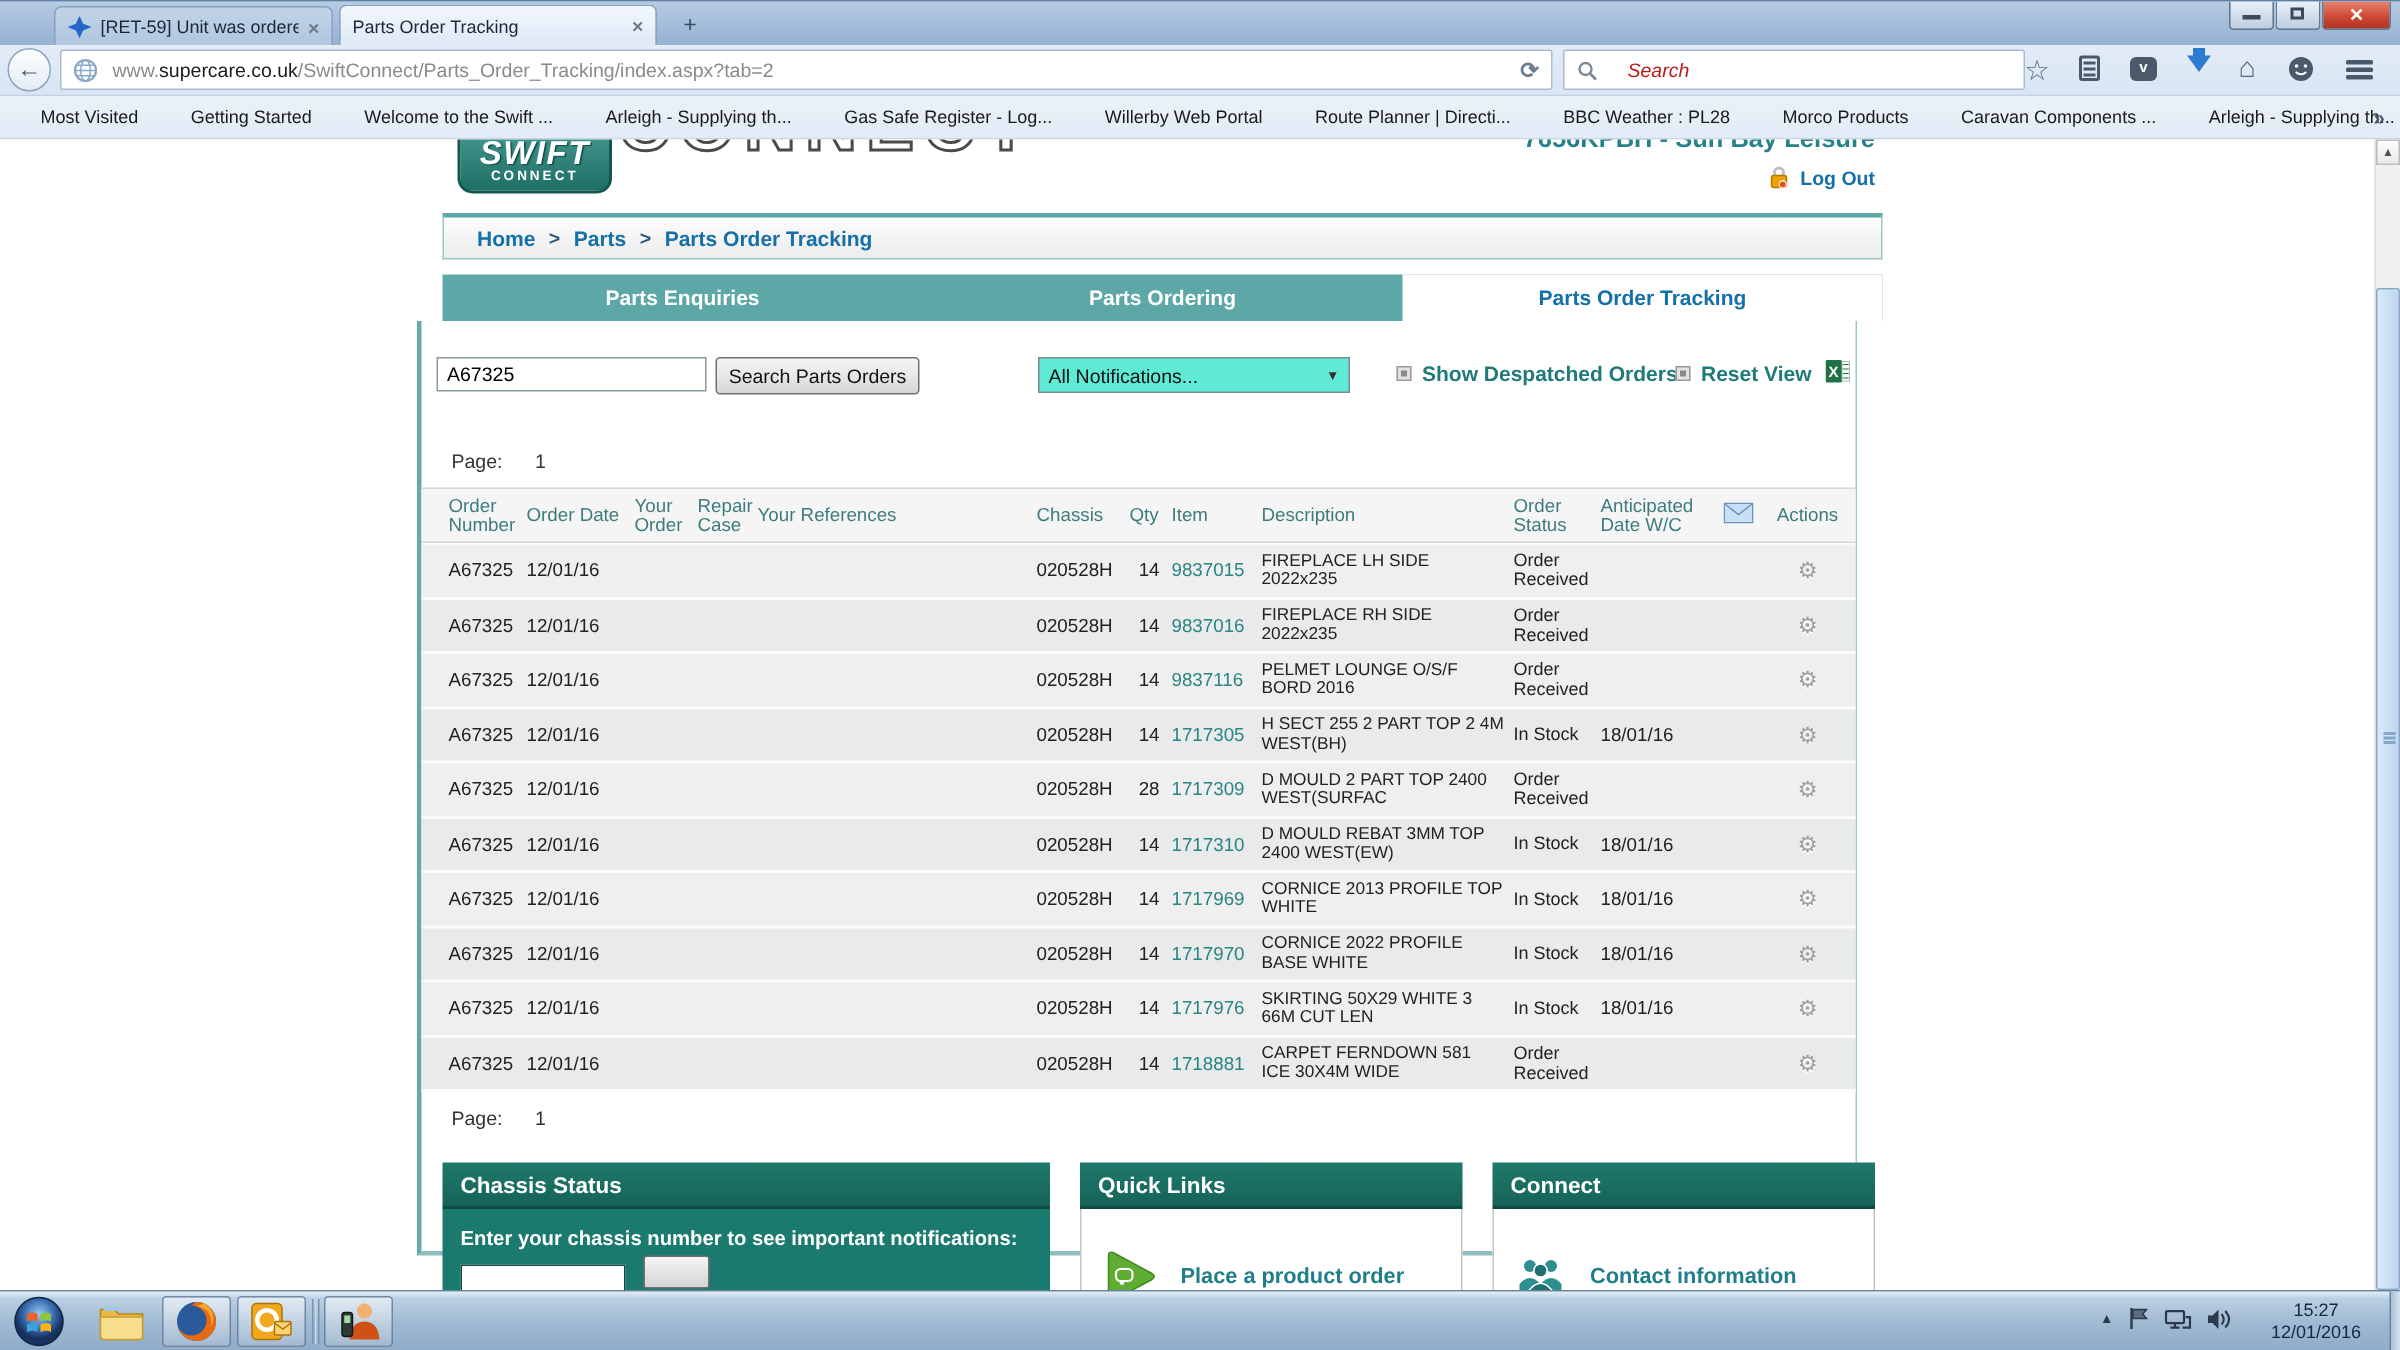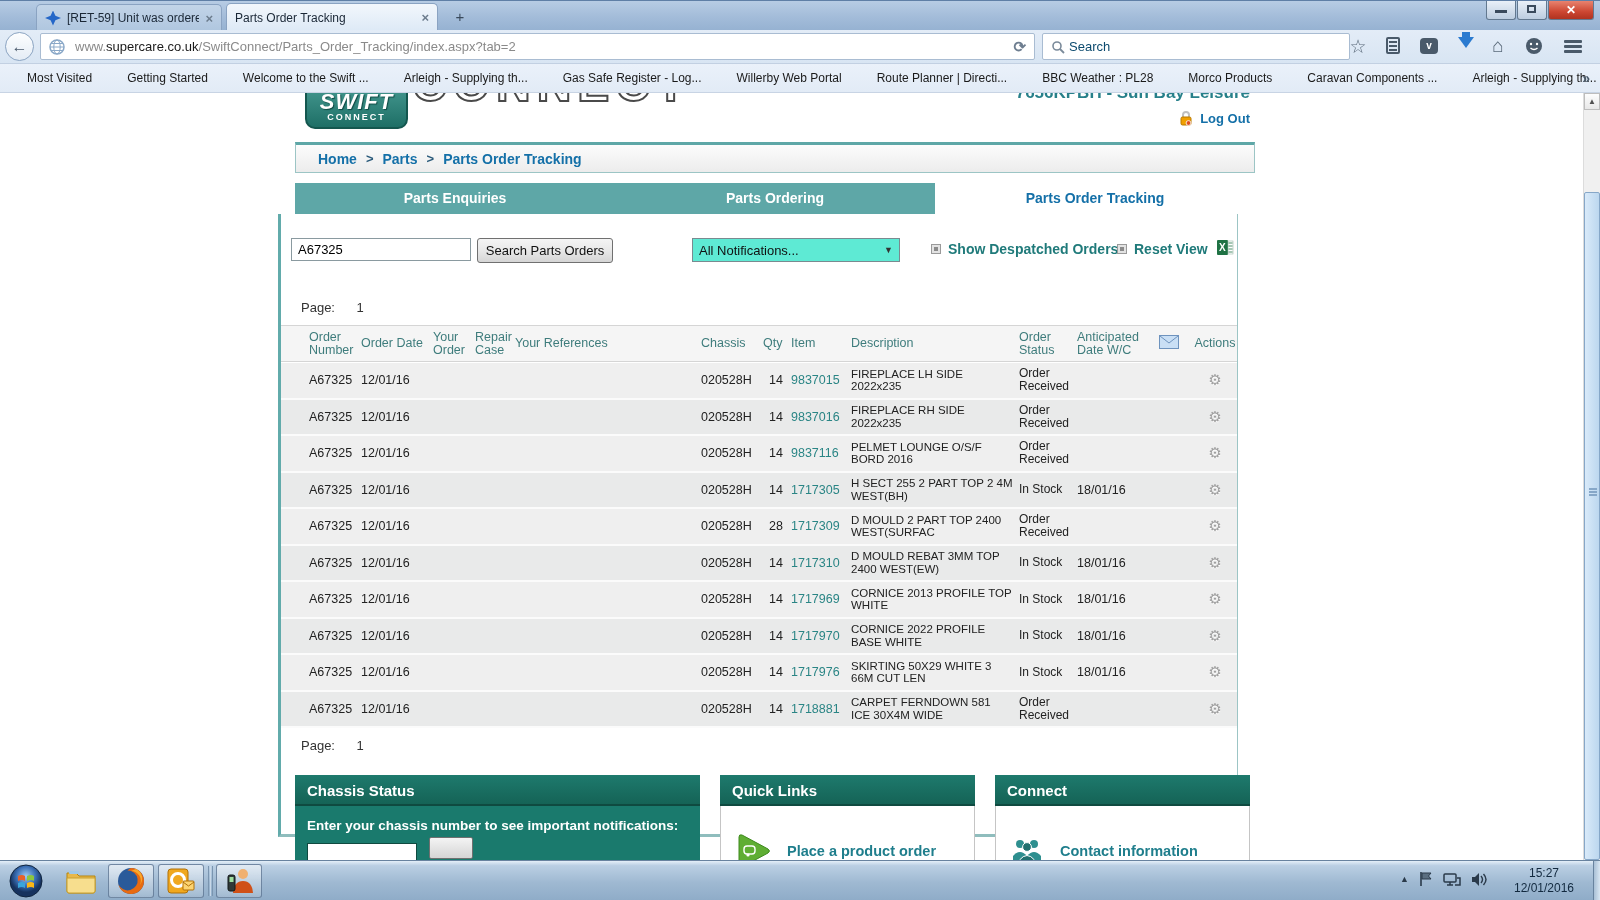--- a/index.html
+++ b/index.html
@@ -33,21 +33,21 @@
     background:linear-gradient(180deg,#FDFEFF,#E4ECF5); border:1px solid #8BA4C2;
     color:#4A5A6C; font-size:16px; text-align:center; line-height:27px; font-weight:bold; }
   .urlbar { position:absolute; left:40px; top:3px; width:995px; height:27px; background:#fff;
     border:1px solid #A9BCD2; border-radius:2px; display:flex; align-items:center; padding:0 8px; font-size:13px; }
   .urlbar .globe { margin-right:10px; display:flex; }
   .url-prefix,.url-path { color:#8A8A8A; } .url-domain { color:#1A1A1A; }
   .url-fill { flex:1; }
   .reload { color:#6E7E90; font-size:15px; font-weight:bold; }
   .searchbox { position:absolute; left:1042px; top:3px; width:308px; height:27px; background:#fff;
     border:1px solid #A9BCD2; border-radius:2px; display:flex; align-items:center; padding:0 8px; }
-  .search-placeholder { color:#0c4a6e; font-size:13px; margin-left:4px; }
+  .search-placeholder { color:#b91c1c; font-style:italic; font-size:13px; margin-left:20px; }
   .navicon { position:absolute; top:5px; font-size:17px; color:#5A6A7A; text-align:center; width:24px; }
   .hamburger { position:absolute; left:1564px; top:10px; width:18px; height:14px; }
   .hamburger i { display:block; height:3px; background:#4A5A6A; margin-bottom:2px; border-radius:1px; }
   .pocket { position:absolute; left:1420px; top:8px; width:18px; height:16px; border-radius:4px; background:#4A5A6A; color:#fff;
     font-size:10px; text-align:center; line-height:15px; font-weight:bold; }
   .dlarrow { position:absolute; left:1458px; top:7px; width:0; height:0; border-left:8px solid transparent;
     border-right:8px solid transparent; border-top:11px solid #2B7BD0; }
   .dlarrow::before { content:""; position:absolute; left:-4px; top:-16px; width:8px; height:6px; background:#2B7BD0; }
   .clipboard { position:absolute; left:1386px; top:7px; width:14px; height:17px; border:2px solid #4A5A6A; border-radius:2px; }
   .clipboard::before { content:""; position:absolute; left:1px; top:2px; width:8px; height:2px; background:#4A5A6A; box-shadow:0 4px 0 #4A5A6A, 0 8px 0 #4A5A6A; }
@@ -101,21 +101,21 @@
   .mini-sq { width:10px; height:10px; background:#E3E3E3; border:1px solid #9A9A9A; position:relative; }
   .mini-sq::after { content:""; position:absolute; left:2px; top:2px; width:4px; height:4px; background:#8A8A8A; }
   .lnk-despatched { left:650px; } .lnk-reset { left:836px; }
   .excel { position:absolute; left:936px; top:25px; }
 
   .pager { position:absolute; left:20px; font-size:13px; color:#333; }
   .pager-top { top:86px; } .pager-bottom { top:524px; }
   .pager .pnum { margin-left:18px; }
 
   .tgrid { display:grid; grid-template-columns:52px 72px 42px 40px 186px 62px 28px 60px 168px 58px 82px 30px 52px;
-    padding-left:28px; align-items:center; }
+    padding-left:18px; align-items:center; }
   .thead { position:absolute; left:0; top:111px; width:956px; height:37px; background:#F5F5F5;
     border-top:1px solid #D5D5D5; border-bottom:1px solid #D5D5D5; color:#3E7C7C; font-size:12.5px; }
   .thead > div { line-height:13px; }
   .rows { position:absolute; left:0; top:149px; width:956px; }
   .trow { width:956px; height:36.5px; font-size:12.5px; color:#222; border-bottom:2px solid #FBFBFB; }
   .trow:nth-child(odd) { background:#EFEFEF; }
   .trow:nth-child(even) { background:#E9EAEA; }
   .c-qty { text-align:right; padding-right:8px; }
   .c-item { color:#2A8585; }
   .c-desc { font-size:11.5px; line-height:12.5px; padding-right:6px; }

